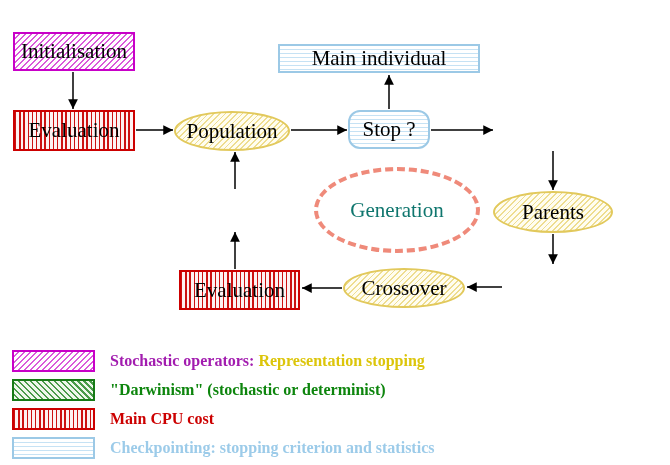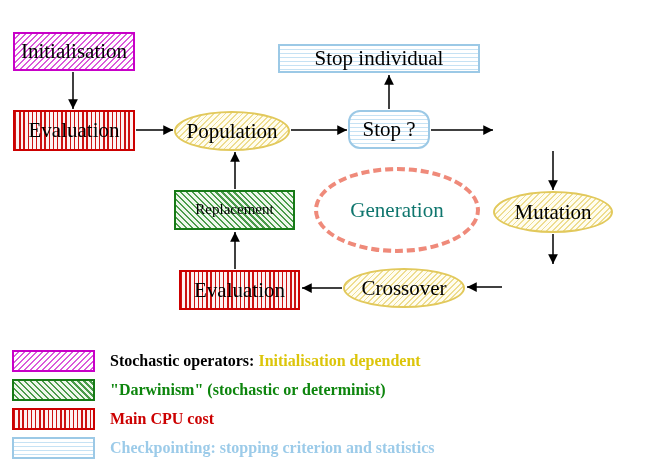--- a/index.html
+++ b/index.html
@@ -40,21 +40,21 @@
   }
   .small-label { font-size:15px; }
   .mid-label { font-size:16px; }
   #arrow-layer { position:absolute; left:0; top:0; width:670px; height:465px; pointer-events:none; }
   
   .legend-swatch { position:absolute; box-sizing:border-box; width:83px; height:22px; }
   .legend-text {
     position:absolute; left:110px; height:22px; width:555px;
     font-size:16px; font-weight:bold; line-height:22px; white-space:nowrap;
   }
-  .t-magenta { color:#000000;text-align:right; }
+  .t-magenta { color:#a21caf;text-align:right; }
   .t-yellow  { color:#dcc50a; }
   .t-green   { color:#0d850d; }
   .t-red     { color:#cc0000; }
   .t-cyan    { color:#9ccbe9; }
 </style>
 </head>
 <body>
 
 <div id="canvas">
 
@@ -78,41 +78,40 @@
       <line x1="235" y1="189" x2="235" y2="152" marker-end="url(#ah)"></line>
     </g>
   </svg>
 
   <div class="node hatch-magenta" style="left:13px; top:32px; width:122px; height:39px;">Initialisation</div>
 
   <div class="node stripe-red" style="left:13px; top:110px; width:122px; height:41px;">Evaluation</div>
 
   <div class="node ellipse-yellow" style="left:174px; top:111px; width:116px; height:40px;">Population</div>
 
-  <div class="node stripe-cyan" style="left:278px; top:44px; width:202px; height:29px;">Stop individual</div>
+  <div class="node stripe-cyan" style="left:278px; top:44px; width:202px; height:29px;">Main individual</div>
 
   <div class="node stripe-cyan rounded" style="left:348px; top:110px; width:82px; height:39px;border-radius:12px;">Stop ?</div>
 
 
-  <div class="node hatch-green small-label" style="left:174px; top:190px; width:121px; height:40px;">Replacement</div>
 
   <div class="node generation-ellipse" style="left:314px; top:167px; width:166px; height:86px;">Generation</div>
 
-  <div class="node ellipse-yellow" style="left:493px; top:191px; width:120px; height:42px;">Mutation</div>
+  <div class="node ellipse-yellow" style="left:493px; top:191px; width:120px; height:42px;">Parents</div>
 
 
   <div class="node ellipse-yellow" style="left:343px; top:268px; width:122px; height:40px;">Crossover</div>
 
   <div class="node stripe-red" style="left:179px; top:270px; width:121px; height:40px;">Evaluation</div>
 
   <div>
     <div class="legend-swatch hatch-magenta" style="left:12px; top:350px;"></div>
     <div class="legend-text" style="top:350px;">
       <span class="t-magenta">Stochastic operators:</span>
-      <span class="t-yellow">Initialisation dependent</span>
+      <span class="t-yellow">Representation stopping</span>
     </div>
 
     <div class="legend-swatch hatch-green" style="left:12px; top:379px;"></div>
     <div class="legend-text t-green" style="top:379px;">"Darwinism" (stochastic or determinist)</div>
 
     <div class="legend-swatch stripe-red" style="left:12px; top:408px;"></div>
     <div class="legend-text t-red" style="top:408px;">Main CPU cost</div>
 
     <div class="legend-swatch stripe-cyan" style="left:12px; top:437px;"></div>
     <div class="legend-text t-cyan" style="top:437px;">Checkpointing: stopping criterion and statistics</div>

